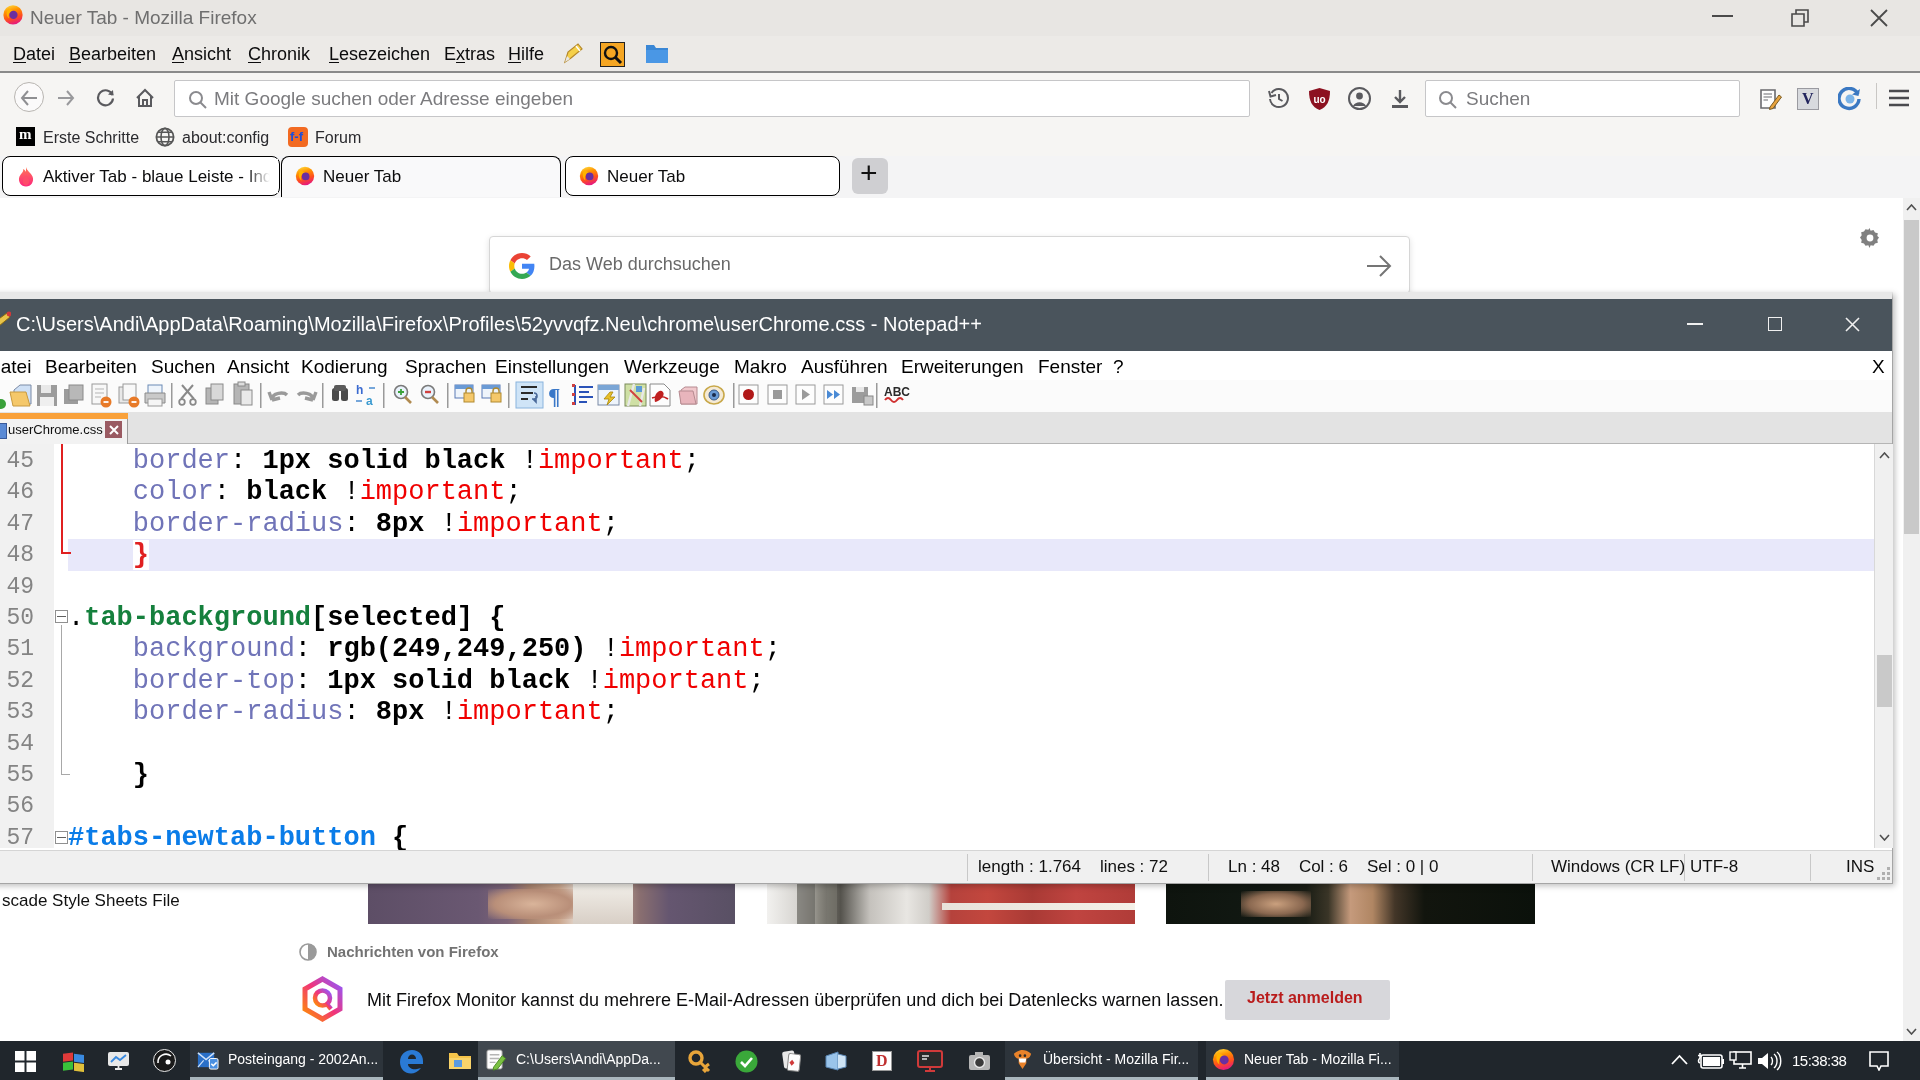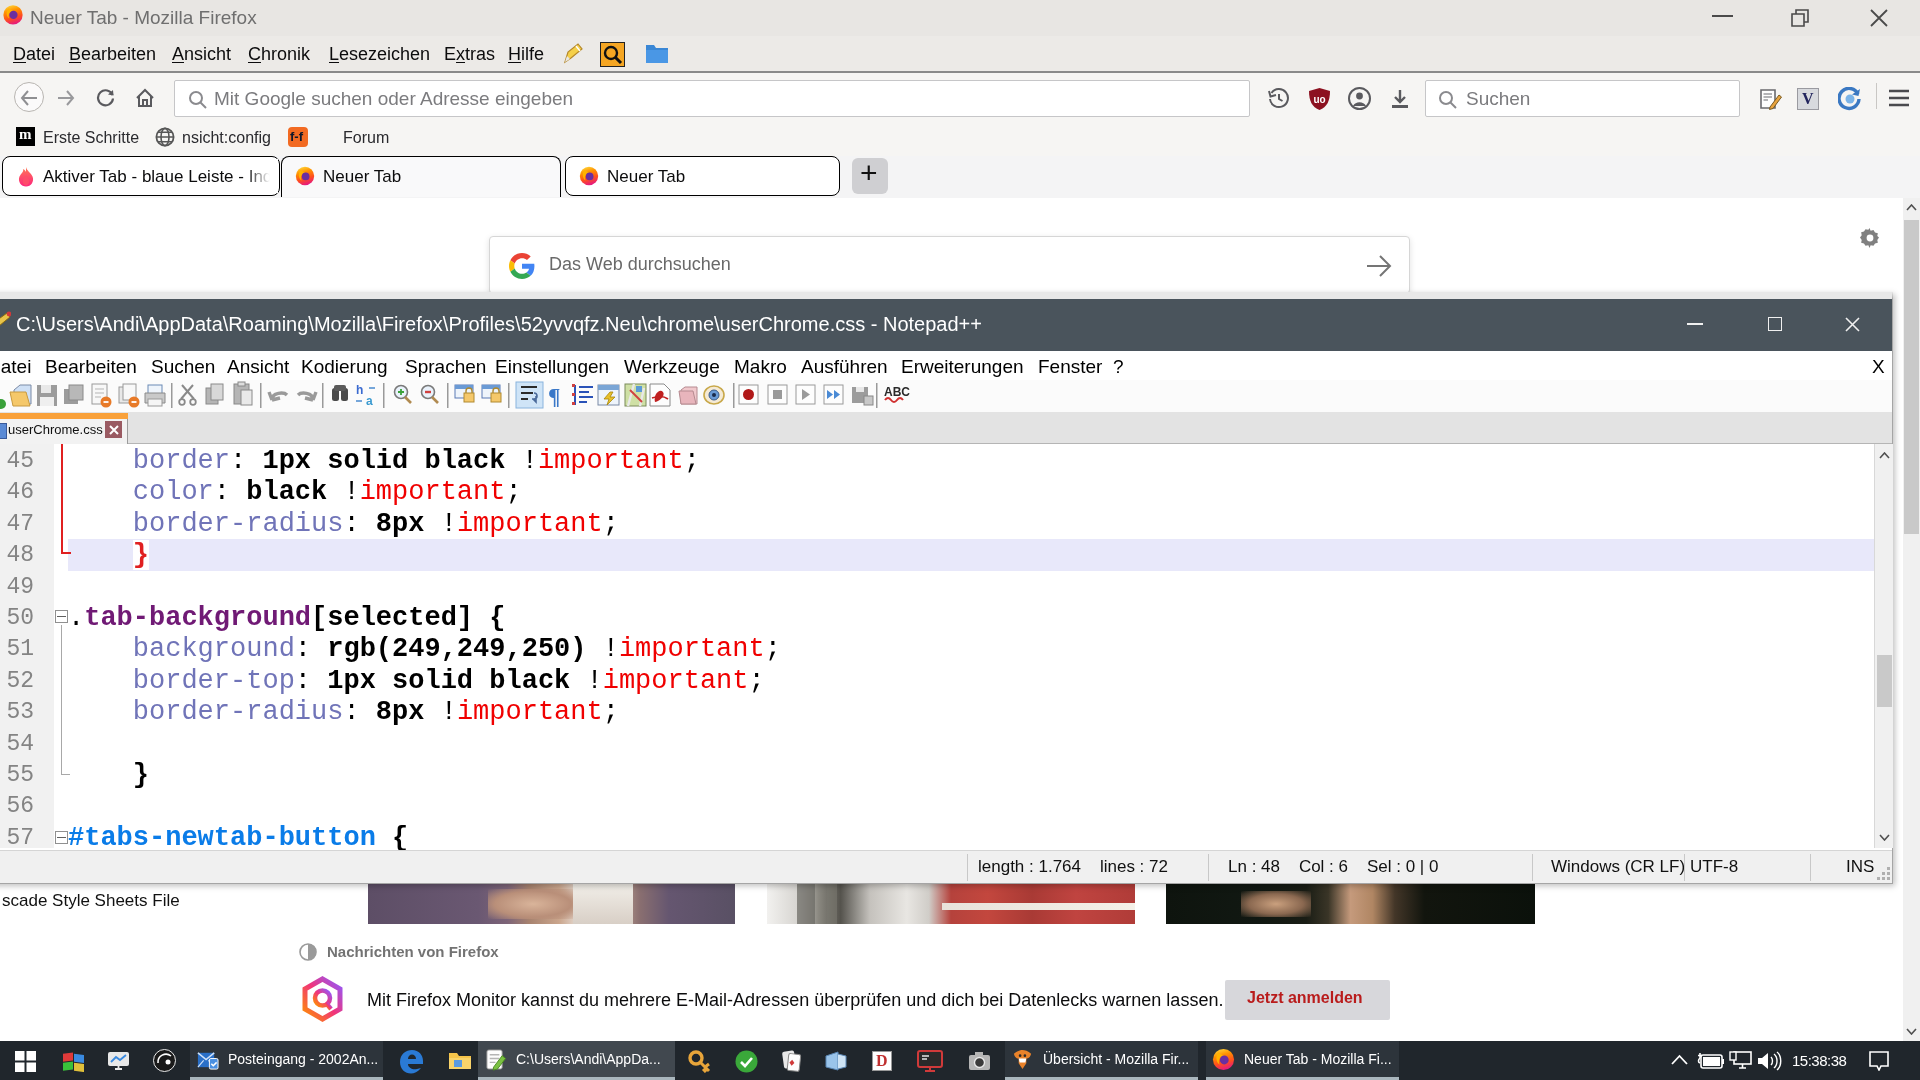--- a/index.html
+++ b/index.html
@@ -24,21 +24,21 @@
   #npp-menu  { position:absolute; left:0; top:52px; width:100%; height:29px; background:#fff; color:#000; }
   .nmi { position:absolute; top:5px; font-size:19px; }
   #npp-tool  { position:absolute; left:0; top:81px; width:100%; height:32px; background:#fbfbfb; }
   #npp-tabs  { position:absolute; left:0; top:113px; width:100%; height:32px; background:#e3e3e3; border-bottom:1px solid #b5b5b5; }
   #npp-edit  { position:absolute; left:0; top:145px; width:100%; height:404px; background:#fff; font-family:"Liberation Mono", monospace; font-size:27px; }
   #npp-status{ position:absolute; left:0; top:551px; width:100%; height:33px; background:#f0f0f0; border-top:1px solid #d5d5d5; font-size:17px; color:#111; }
   .sline { position:absolute; left:107px; height:32px; line-height:32px; white-space:pre; }
   .lnum  { position:absolute; left:0; width:73px; height:32px; line-height:32px; text-align:right; color:#848484; font-size:23px; }
   .kprop { color:#7074b8; }
   .kimp  { color:#f00000; }
-  .kcls  { color:#701a75; font-weight:bold; }
+  .kcls  { color:#15803d; font-weight:bold; }
   .kid   { color:#0a7ce8; font-weight:bold; }
   .kval  { font-weight:bold; }
   
   #taskbar { left:0; top:1041px; width:1920px; height:39px; background:#20262c; }
   .tbtn { position:absolute; top:0; height:39px; background:#2d343b; color:#fff; font-size:14px; }
   .tbtn .ic { position:absolute; left:6px; top:7px; width:23px; height:23px; }
   .tbtn .tx { position:absolute; left:38px; top:10px; white-space:nowrap; }
   .tbtn .ul { position:absolute; left:0; bottom:0; width:100%; height:3px; background:#a9b6bd; }
 </style>
 </head>
@@ -162,24 +162,24 @@
   </div>
   <div class="abs" id="fx-book">
     <div style="position:absolute; left:16px; top:5px; width:19px; height:19px; background:#000;"></div>
     <span style="position:absolute; left:19px; top:4px; font-size:15px; color:#fff; font-weight:bold; font-family:'Liberation Serif',serif;">m</span>
     <span style="position:absolute; left:43px; top:7px;">Erste Schritte</span>
     <svg style="position:absolute; left:155px; top:5px;" width="20" height="20" viewBox="0 0 20 20">
       <circle cx="10" cy="10" r="8.6" stroke="#565656" stroke-width="1.8" fill="none"></circle>
       <ellipse cx="10" cy="10" rx="4" ry="8.6" stroke="#565656" stroke-width="1.6" fill="none"></ellipse>
       <path d="M1.5 10 H18.5 M3 5.2 H17 M3 14.8 H17" stroke="#565656" stroke-width="1.6" fill="none"></path>
     </svg>
-    <span style="position:absolute; left:182px; top:7px;">nsicht:config</span>
+    <span style="position:absolute; left:182px; top:7px;">about:config</span>
     <div style="position:absolute; left:288px; top:5px; width:20px; height:20px; background:#f26a21; border-radius:4px;"></div>
-    <span style="position:absolute; left:290px; top:7px; font-size:13px; color:#0f172a; font-weight:bold;">f-f</span>
-    <span style="position:absolute; left:315px; top:7px;margin-left:28px;">Forum</span>
+    <span style="position:absolute; left:290px; top:7px; font-size:13px; color:#1d4ed8; font-weight:bold;">f-f</span>
+    <span style="position:absolute; left:315px; top:7px;">Forum</span>
   </div>
   <div class="abs" id="fx-tabs">
     <svg width="0" height="0">
       <defs>
       <linearGradient id="ff2" x1="0.3" y1="0" x2="0.6" y2="1">
           <stop offset="0%" stop-color="#ffd338"></stop>
           <stop offset="30%" stop-color="#ff9100"></stop>
           <stop offset="65%" stop-color="#ff4e1d"></stop>
           <stop offset="100%" stop-color="#e31587"></stop>
         </linearGradient>

